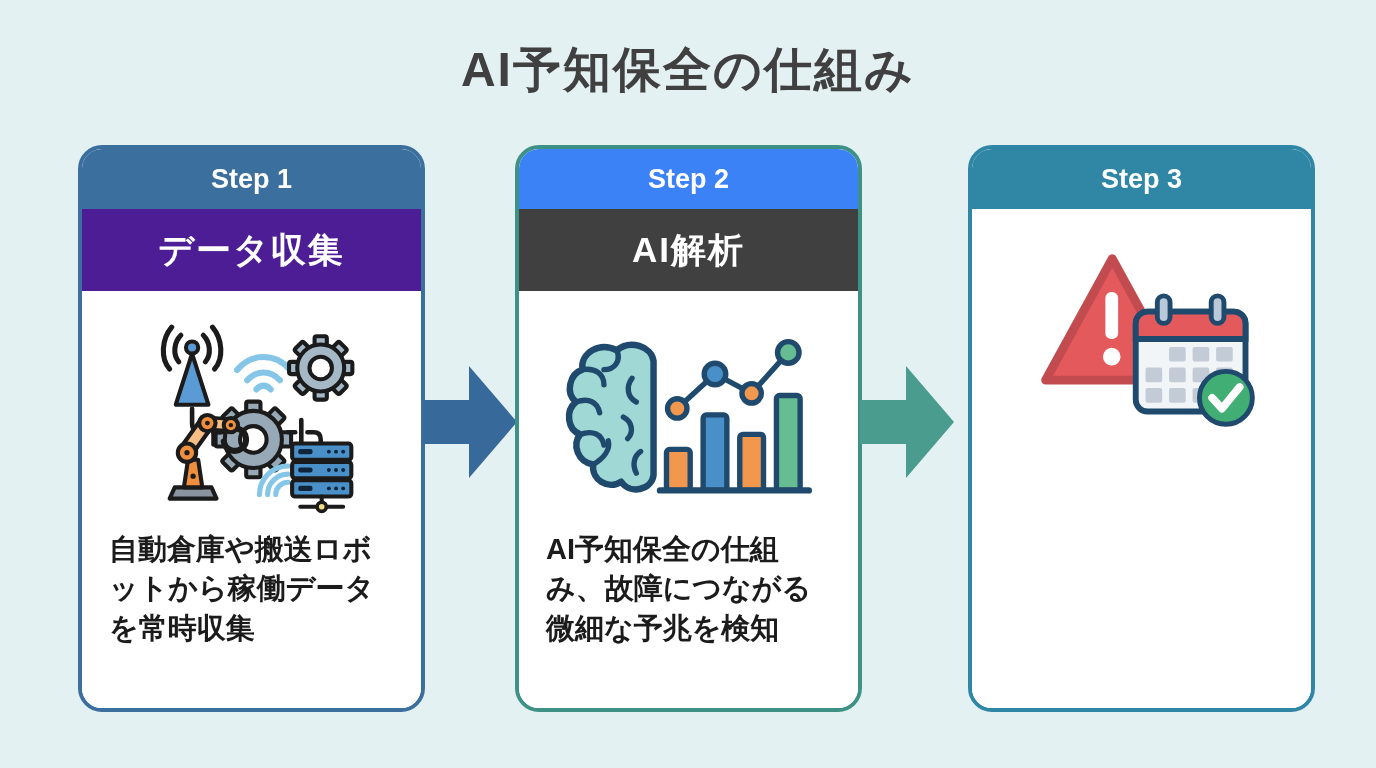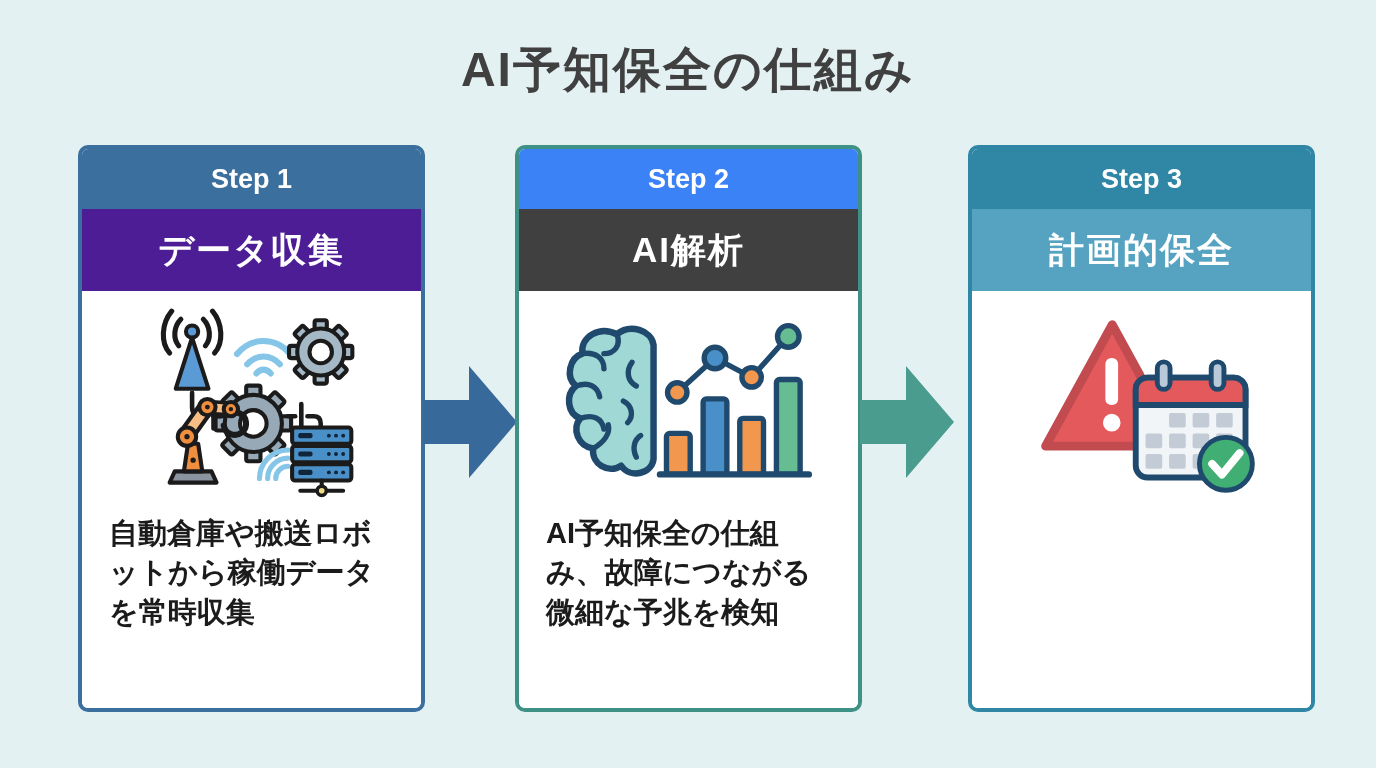--- a/index.html
+++ b/index.html
@@ -12,42 +12,42 @@
   .title {
     position:absolute; top:38px; left:0; width:1376px;
     text-align:center;
     font-size:48px; font-weight:800; color:#404040;
     letter-spacing:2px;
   }
   .card {
     position:absolute; top:145px; width:347px; height:567px;
     background:#ffffff;
     border:4px solid #0c4a6e;
-    border-radius:10px;
+    border-radius:24px;
     overflow:hidden;
     display:flex; flex-direction:column;
   }
   .card1 { left:78px; }
   .card2 { left:515px; }
   .card3 { left:968px; }
   .band-step {
     height:60px; flex:0 0 60px;
     display:flex; align-items:center; justify-content:center;
     color:#ffffff; font-size:27px; font-weight:700;
   }
   .band-title {
     height:82px; flex:0 0 82px;
     display:flex; align-items:center; justify-content:center;
     color:#ffffff; font-size:35px; font-weight:700;
     letter-spacing:2px;
   }
   .card-body {
     flex:1 1 auto; background:#ffffff;
     display:flex; flex-direction:column; align-items:center;
-    padding-top:14px;
+    padding-top:30px;
   }
   .icon-wrap {
     height:196px; display:flex; align-items:center; justify-content:center;
   }
   .icon-wrap svg { height:100%; }
   .desc {
     margin-top:13px;
     padding:0 27px;
     font-size:29px; font-weight:700; color:#1b1b1b;
     line-height:1.36;
@@ -217,21 +217,20 @@
 </section>
 
 <div class="arrow arrow2" style="color: rgb(74, 156, 142);">
   <svg viewBox="0 0 94 112" width="94" height="112">
     <polygon points="0,34 46,34 46,0 94,56 46,112 46,78 0,78"></polygon>
   </svg>
 </div>
 
 <section class="card card3" style="border-color: rgb(47, 135, 165);">
   <div class="band-step" style="background: rgb(47, 135, 165);">Step 3</div>
-  <div class="band-title" style="background: rgb(85, 163, 192);">計画的保全</div>
   <div class="card-body">
     <div class="icon-wrap">
       <svg viewBox="0 0 235 192" style="height:96%">
 
         <polygon points="88,16 156,140 20,140" fill="#e4595c" stroke="#c24b50" stroke-width="9" stroke-linejoin="round"></polygon>
         <rect x="81" y="50" width="13" height="48" rx="6" fill="#ffffff"></rect>
         <circle cx="87.5" cy="116" r="9" fill="#ffffff"></circle>
 
         <rect x="112" y="70" width="112" height="102" rx="12" fill="#f2f5f7" stroke="#1f4a6e" stroke-width="6"></rect>
         <path d="M124,70 H212 A12,12 0 0 1 224,82 V98 H112 V82 A12,12 0 0 1 124,70 Z" fill="#e4595c" stroke="#1f4a6e" stroke-width="6"></path>

